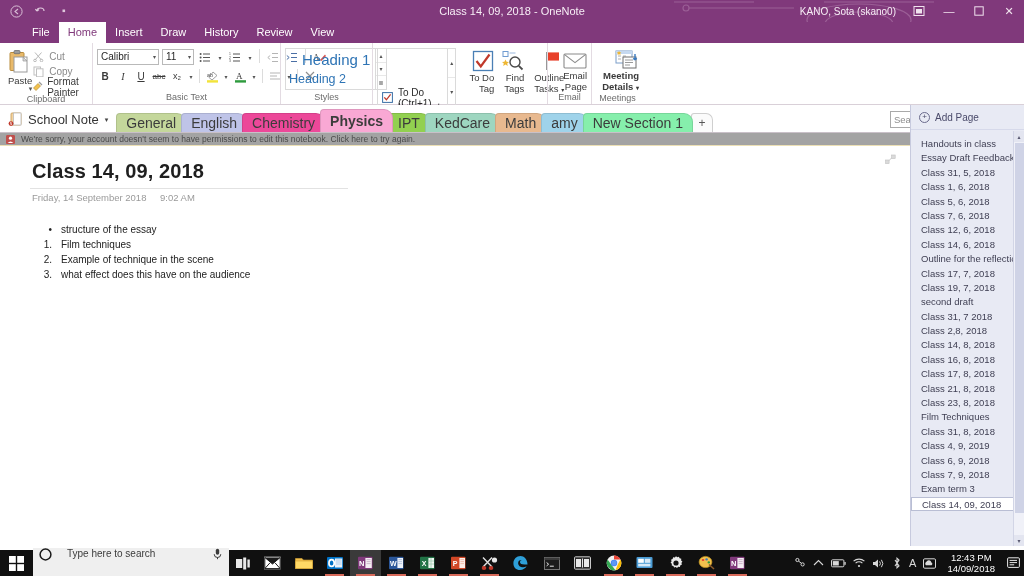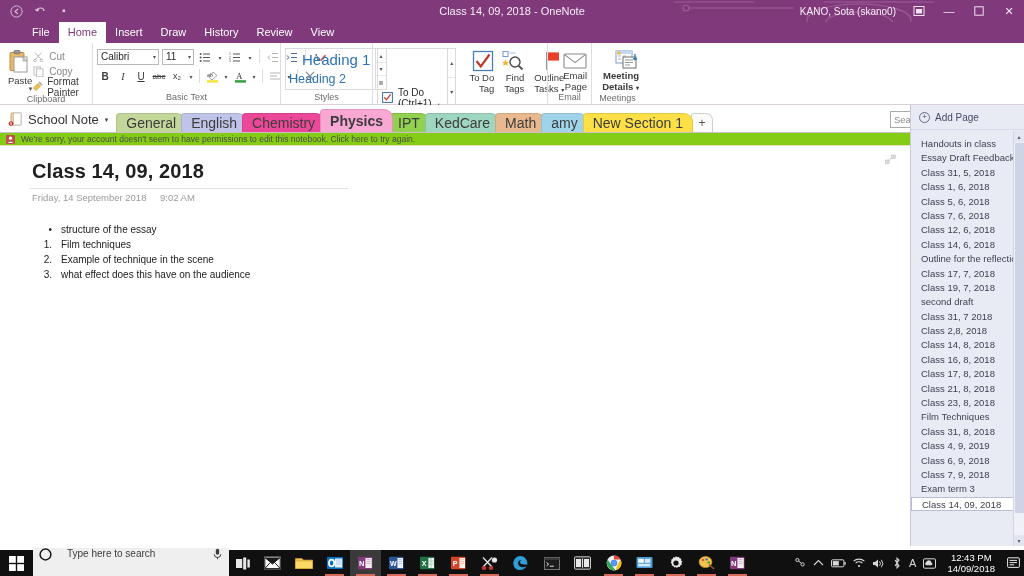--- a/index.html
+++ b/index.html
@@ -106,21 +106,21 @@
     position:absolute; right:6px; bottom:4px; width:128px; height:17px;
     border:1px solid #a9a9a9; background:#fff; display:flex; align-items:center; padding:0 3px;
   }
   .searchbox input { border:0; outline:0; font-size:9.5px; width:100%; color:#555; font-family:"Liberation Sans",sans-serif;}
   .searchbox input::placeholder{ color:#8c8c8c; }
   .s-ico{ font-size:10px; color:#444; padding:0 2px;}
 
   
   .warnbar {
     position:absolute; top:133px; left:0; width:910px; height:13px;
-    background:#84cc16; border-bottom:1px solid #ece0b5;
+    background:#a3a3a3; border-bottom:1px solid #ece0b5;
     display:flex; align-items:center; gap:6px; padding-left:6px;
     font-size:8.5px; color:#4a4a4a;
   }
   .warn-ico{ width:9px; height:9px; border-radius:2px; background:#c0504d; position:relative;}
 
   
   .canvas {
     position:absolute; top:146px; left:0; width:910px; height:400px; background:#fff; overflow:hidden;
   }
   .pgtitle { position:absolute; left:32px; top:14px; font-size:20px; font-weight:bold; color:#1f1f1f; letter-spacing:.1px;}
@@ -525,21 +525,21 @@
     </div>
     <div class="sectabs">
       <div class="sectab" style="background:#c4d79b;">General</div>
       <div class="sectab" style="background:#bfc4e8;">English</div>
       <div class="sectab" style="background:#ec4899;">Chemistry</div>
       <div class="sectab active" style="background:#f9a8d4;">Physics</div>
       <div class="sectab" style="background:#92d050;">IPT</div>
       <div class="sectab" style="background:#9ed6c0;">KedCare</div>
       <div class="sectab" style="background:#e8b98f;">Math</div>
       <div class="sectab" style="background:#9fd3ea;">amy</div>
-      <div class="sectab" style="background:#fde047;">New Section 1</div>
+      <div class="sectab" style="background:#86efac;">New Section 1</div>
       <div class="addsec">+</div>
     </div>
     <div class="searchbox">
       <input placeholder="Search (Ctrl+E)" style="">
       <span class="s-ico">
         <svg width="11" height="11" viewBox="0 0 11 11">
             <circle cx="4.4" cy="4.4" r="3.3" fill="none" stroke="#444" stroke-width="1.1"></circle>
             <path d="M6.9 6.9 L10 10" stroke="#444" stroke-width="1.2"></path>
           </svg>
       </span>

